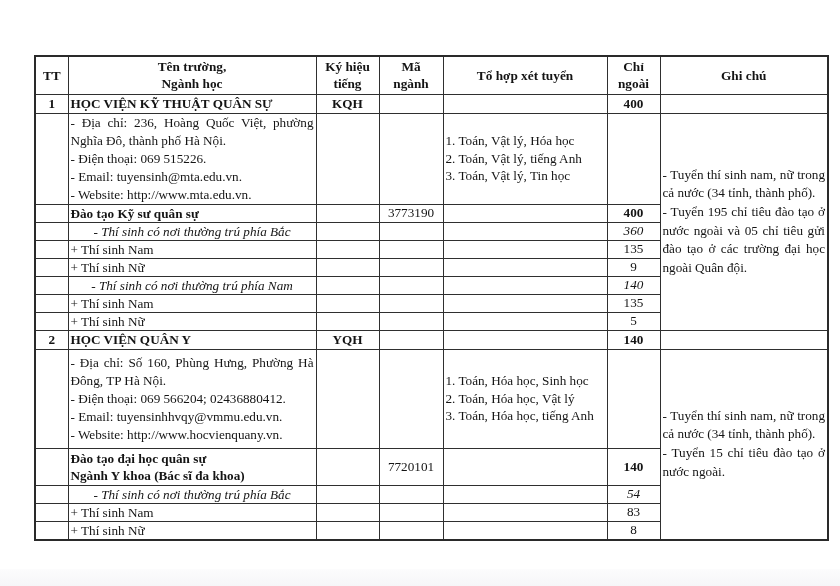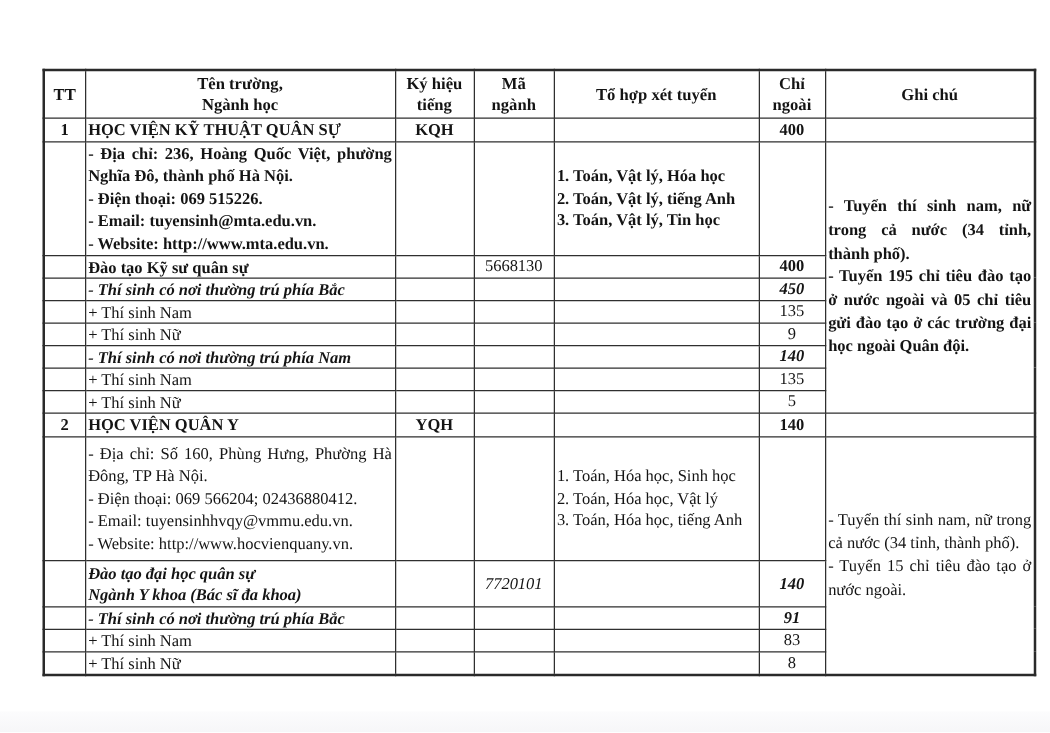--- a/index.html
+++ b/index.html
@@ -20,30 +20,30 @@
     border:1px solid #2f2f2f; color:#141414;
     font-size:13.2px; padding:0 2px; overflow:hidden;
     vertical-align:middle;
   }
   table.adm th {
     font-weight:bold; text-align:center; white-space:pre-line;
     line-height:17px; font-size:13.3px; padding:1px 1px;
   }
   .rh-head  { height:38px;padding-left:16px; }
   .rh-title { height:19px; }
-  .rh-info1 { height:90px;font-weight:bold; }
+  .rh-info1 { height:90px; }
   .rh-sub   { height:18px; }
-  .rh-two   { height:37px;font-style:italic; }
+  .rh-two   { height:37px; }
   .rh-info2 { height:99px; }
   .c    { text-align:center; }
   .top  { vertical-align:top; }
   .pre  { white-space:pre-line; }
   .just { text-align:justify; }
   .b    { font-weight:bold; }
-  .bi   { font-weight:bold; font-style:italic; }
+  .bi   { font-weight:normal; font-style:italic;text-align:center; }
   .label   { padding-left:7px; padding-right:4px; white-space:pre-line; line-height:17px; }
   .contact { padding:3px 5px 3px 7px; line-height:18px; }
   .note    { padding:3px 7px 3px 8px; line-height:18.6px; }
   .combo   { padding:4px 2px 2px 9px; font-size:12.6px; line-height:17.6px; white-space:pre-line; }
 </style>
 </head>
 <body>
 
 <div class="page">
 
@@ -94,31 +94,31 @@
 2. Toán, Vật lý, tiếng Anh
 3. Toán, Vật lý, Tin học</td>
       <td></td>
       <td class="top pre just note" rowspan="8">- Tuyển thí sinh nam, nữ trong cả nước (34 tỉnh, thành phố).
 - Tuyển 195 chỉ tiêu đào tạo ở nước ngoài và 05 chỉ tiêu gửi đào tạo ở các trường đại học ngoài Quân đội.</td>
     </tr>
     <tr class="rh-sub">
       <td></td>
       <td class="b label">Đào tạo Kỹ sư quân sự</td>
       <td></td>
-      <td class="c">5668130</td>
+      <td class="c">3773190</td>
       <td></td>
       <td class="c b">400</td>
     </tr>
     <tr class="rh-sub">
       <td></td>
       <td class="bi label">- Thí sinh có nơi thường trú phía Bắc</td>
       <td></td>
       <td></td>
       <td></td>
-      <td class="c bi">450</td>
+      <td class="c bi">360</td>
     </tr>
     <tr class="rh-sub">
       <td></td>
       <td class="label">+ Thí sinh Nam</td>
       <td></td>
       <td></td>
       <td></td>
       <td class="c">135</td>
     </tr>
     <tr class="rh-sub">
@@ -186,21 +186,21 @@
       <td class="c">7720101</td>
       <td></td>
       <td class="c b">140</td>
     </tr>
     <tr class="rh-sub">
       <td></td>
       <td class="bi label">- Thí sinh có nơi thường trú phía Bắc</td>
       <td></td>
       <td></td>
       <td></td>
-      <td class="c bi">91</td>
+      <td class="c bi">54</td>
     </tr>
     <tr class="rh-sub">
       <td></td>
       <td class="label">+ Thí sinh Nam</td>
       <td></td>
       <td></td>
       <td></td>
       <td class="c">83</td>
     </tr>
     <tr class="rh-sub">

